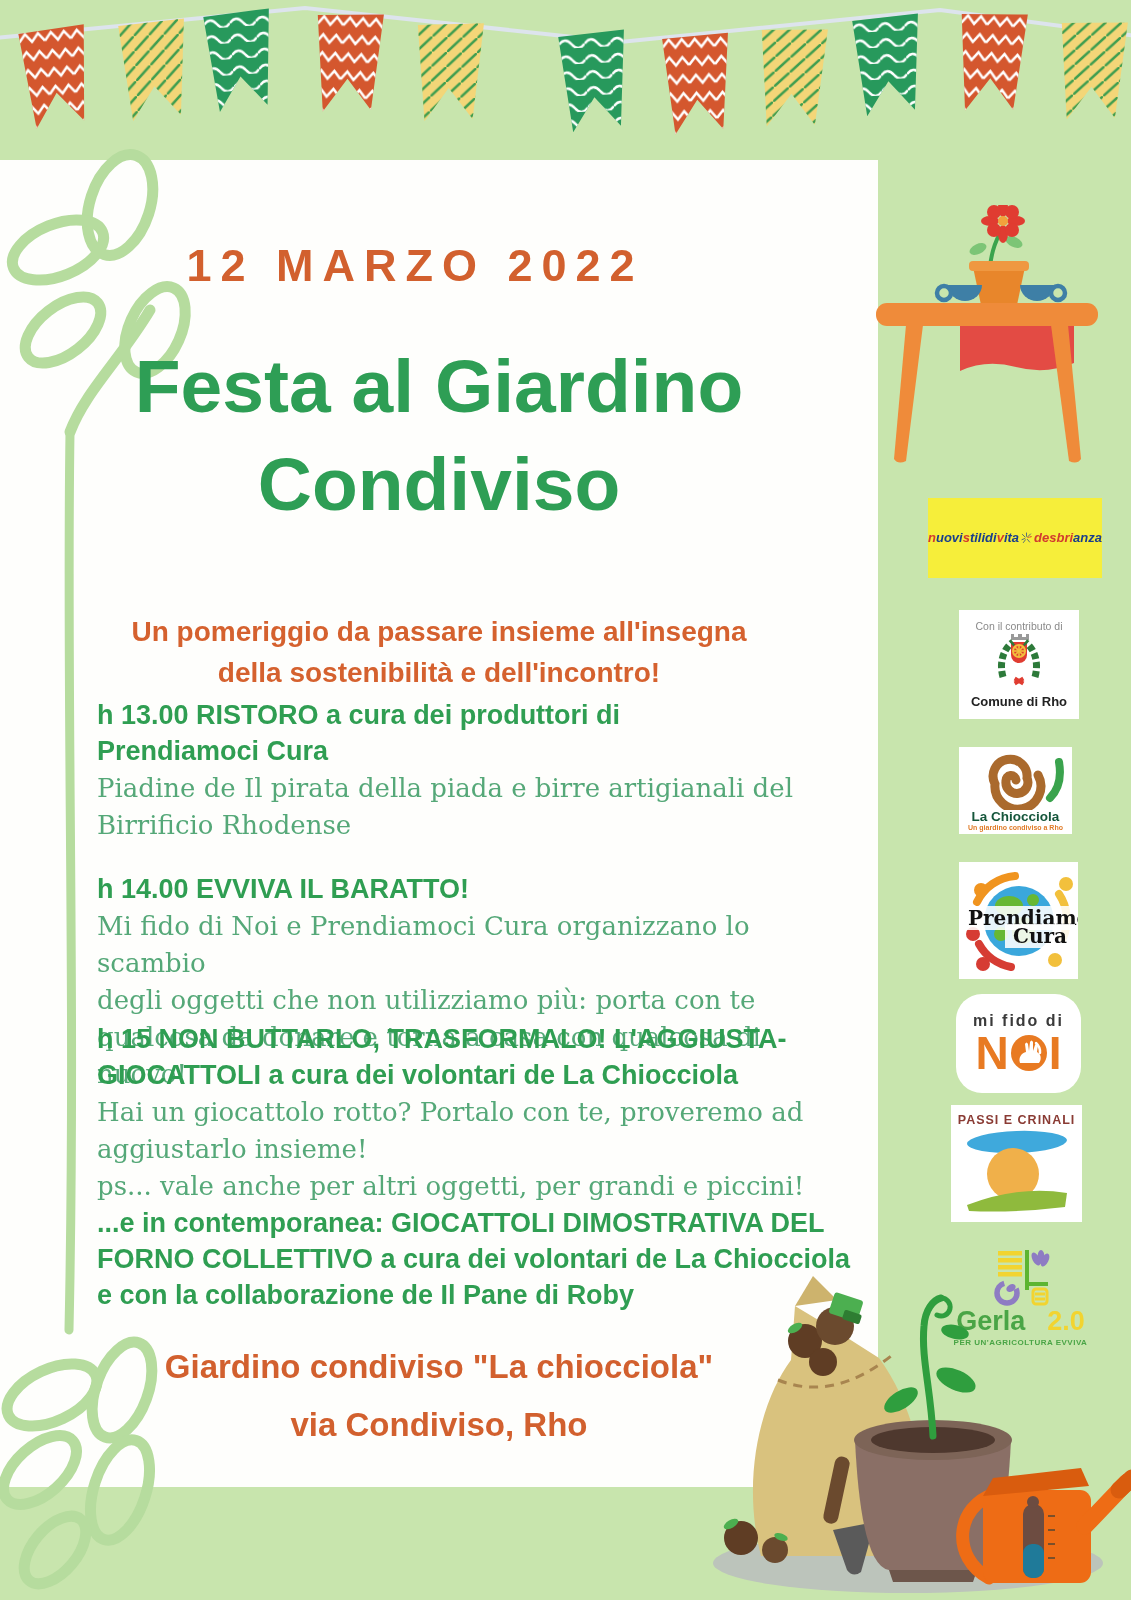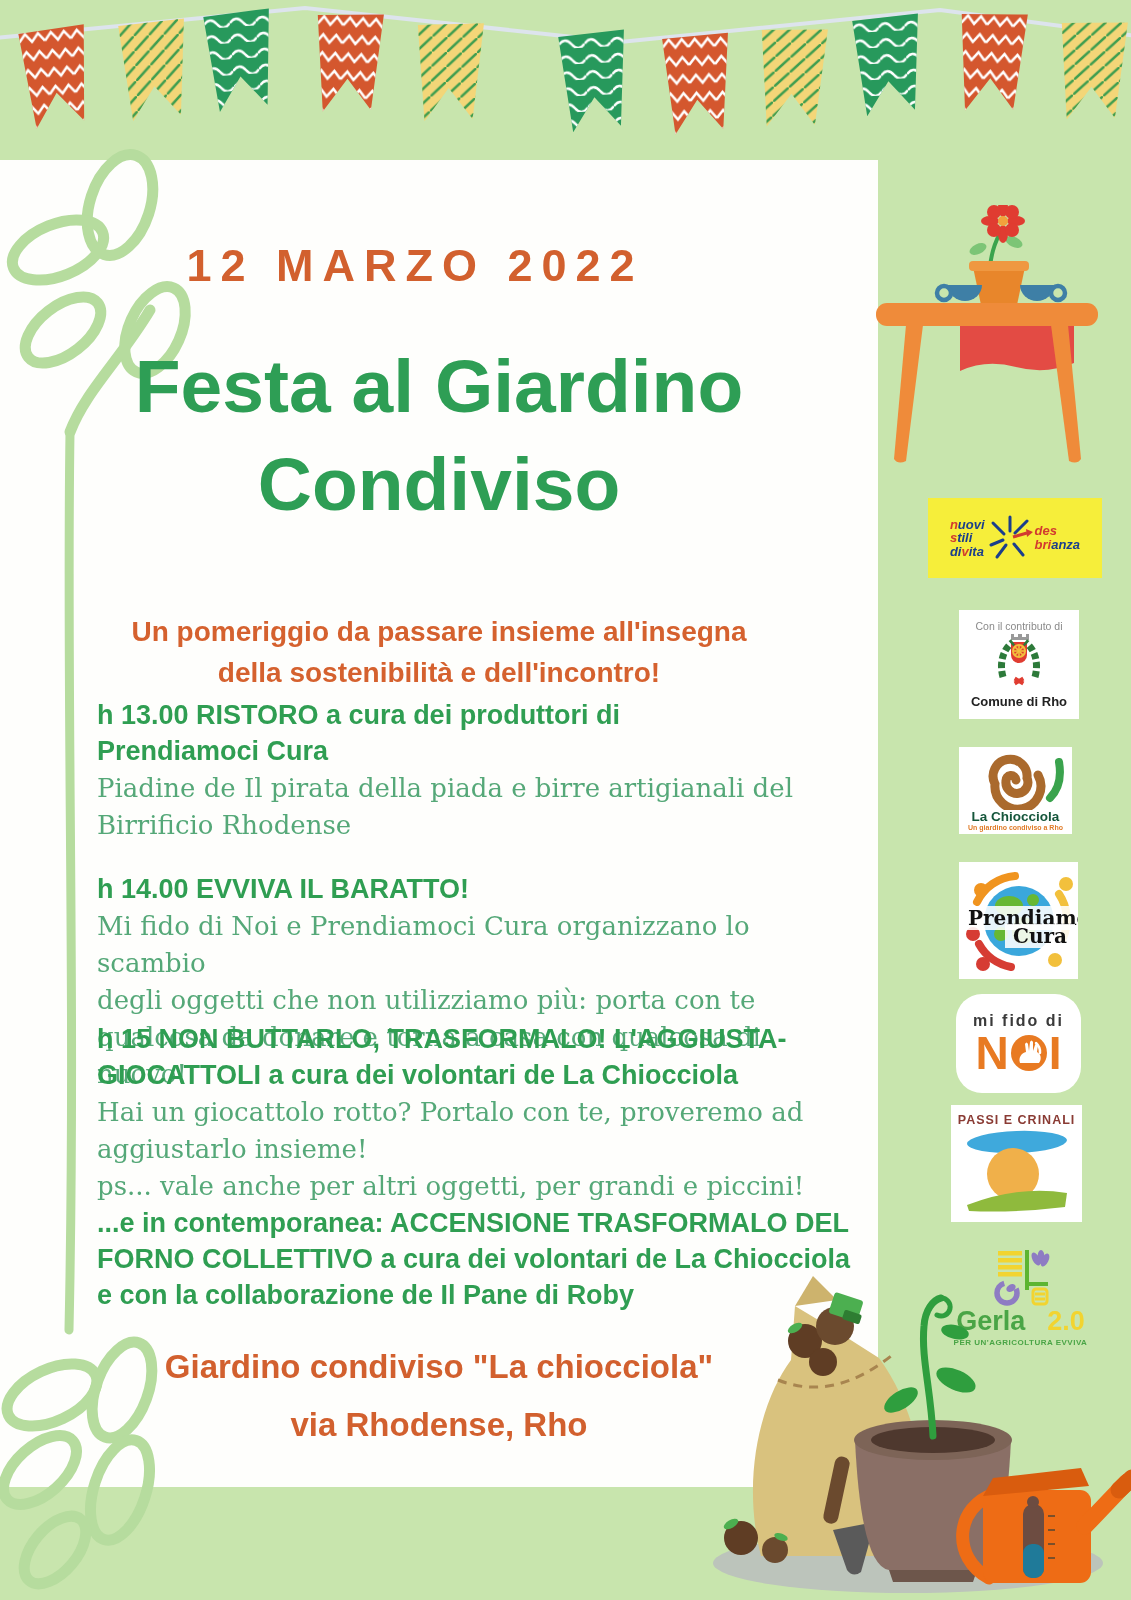--- a/index.html
+++ b/index.html
@@ -21,21 +21,21 @@
   .sec1{top:698px;} .sec2{top:872px;} .sec3{top:1022px;} .sec4{top:1206px;}
   .footer1{left:0;top:1348px;width:878px;text-align:center;color:#d2602e;
            font-size:33px;font-weight:800;}
   .footer2{left:0;top:1406px;width:878px;text-align:center;color:#d2602e;
            font-size:33px;font-weight:800;}
   
   .box{position:absolute;background:#fff;display:flex;flex-direction:column;
        align-items:center;justify-content:center;overflow:hidden;}
   .nsdv{left:928px;top:498px;width:174px;height:80px;background:#f6ee3a;
         flex-direction:row;gap:2px;font-style:italic;font-weight:700;font-size:13px;}
-  .nsdv .col{display:flex;flex-direction:column;line-height:1.05;}
+  .nsdv .col{display:flex;line-height:1.05;}
   .nsdv .nvy{color:#1a3e8c;} .nsdv .red{color:#d23b2f;}
   .comune{left:959px;top:610px;width:120px;height:109px;}
   .comune .cap{font-size:10.5px;color:#8a8a8a;margin-bottom:1px;}
   .comune .nm{font-size:13px;color:#222;font-weight:700;margin-top:1px;}
   .chiocc{left:959px;top:747px;width:113px;height:87px;}
   .chiocc .nm{font-size:13.5px;font-weight:700;color:#15563b;line-height:1;}
   .chiocc .tg{font-size:7px;font-weight:700;color:#e07b28;margin-top:1px;}
   .prend{left:959px;top:862px;width:119px;height:117px;}
   .prend .t1,.prend .t2{position:absolute;font-family:"DejaVu Serif",serif;
         font-weight:700;color:#111;background:rgba(255,255,255,.88);
@@ -183,27 +183,27 @@
 
 <div class="abs sec sec3">
   <div class="h">h 15 NON BUTTARLO, TRASFORMALO! L'AGGIUSTA-</div>
   <div class="h">GIOCATTOLI  a cura dei volontari de La Chiocciola</div>
   <div class="b">Hai un giocattolo rotto? Portalo con te, proveremo ad</div>
   <div class="b">aggiustarlo insieme!</div>
   <div class="b">ps... vale anche per altri oggetti, per grandi e piccini!</div>
 </div>
 
 <div class="abs sec sec4">
-  <div class="h">...e in contemporanea: ACCENSIONE TRASFORMALO DEL</div>
+  <div class="h">...e in contemporanea: GIOCATTOLI DIMOSTRATIVA DEL</div>
   <div class="h">FORNO COLLETTIVO a cura dei volontari de La Chiocciola</div>
   <div class="h">e con la collaborazione de Il Pane di Roby</div>
 </div>
 
 <div class="abs footer1">Giardino condiviso "La chiocciola"</div>
-<div class="abs footer2">via Rhodense, Rho</div>
+<div class="abs footer2">via Condiviso, Rho</div>
 
 <svg class="abs" style="left:870px;top:205px;" width="235" height="265" viewBox="0 0 235 265">
   <g>
     <path d="M120,62 C122,42 128,32 132,24" stroke="#3aa34d" stroke-width="4" fill="none"></path>
     <ellipse cx="108" cy="44" rx="9" ry="5" fill="#7cc576" transform="rotate(-25 108 44)"></ellipse>
     <ellipse cx="144" cy="37" rx="9" ry="5" fill="#7cc576" transform="rotate(25 144 37)"></ellipse>
     <g fill="#e03c31">
       <ellipse cx="133" cy="3" rx="5" ry="9"></ellipse>
         <ellipse cx="133" cy="29" rx="5" ry="9"></ellipse>
       <ellipse cx="120" cy="16" rx="9" ry="5"></ellipse>

